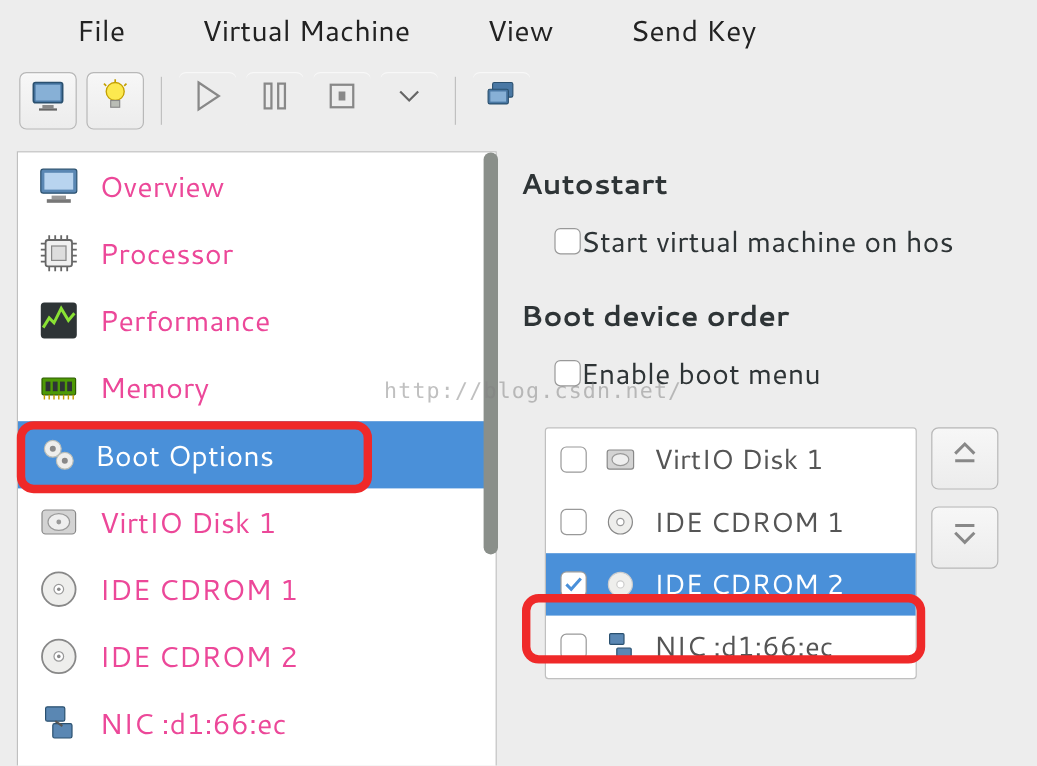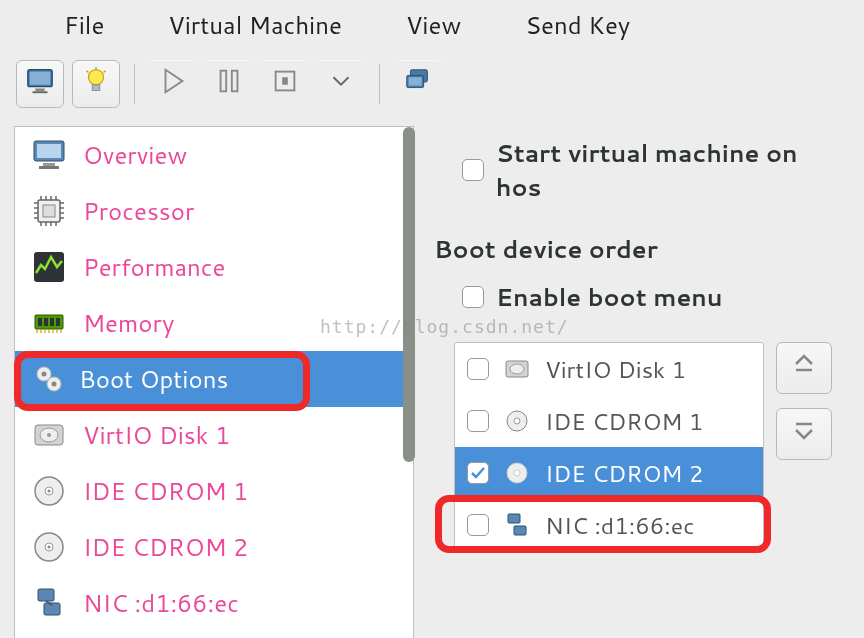--- a/index.html
+++ b/index.html
@@ -104,25 +104,24 @@
   font-size: 24px;
 }
 .detail h3 {
   font-weight: bold;
   font-size: 24px;
   margin-bottom: 14px;
 }
 .chk-row {
   display: flex;
   align-items: center;
-  gap: 12px;
+  gap: 0;
   margin-left: 28px;
   margin-bottom: 28px;
   font-size: 24px;
-  font-weight: bold;
 }
 .chk {
   width: 22px;
   height: 22px;
   border: 1.6px solid #999;
   border-radius: 5px;
   background: #fff;
   display: inline-flex;
   align-items: center;
   justify-content: center;
@@ -399,20 +398,21 @@
         <span>NIC :d1:66:ec</span>
       </div>
 
     </div>
     <div class="scrollbar-track">
       <div class="scrollbar-thumb"></div>
     </div>
   </div>
 
   <div class="detail">
+    <h3>Autostart</h3>
     <div class="chk-row">
       <span class="chk"></span>
       <span>Start virtual machine on hos</span>
     </div>
 
     <h3>Boot device order</h3>
     <div class="chk-row">
       <span class="chk"></span>
       <span>Enable boot menu</span>
     </div>

